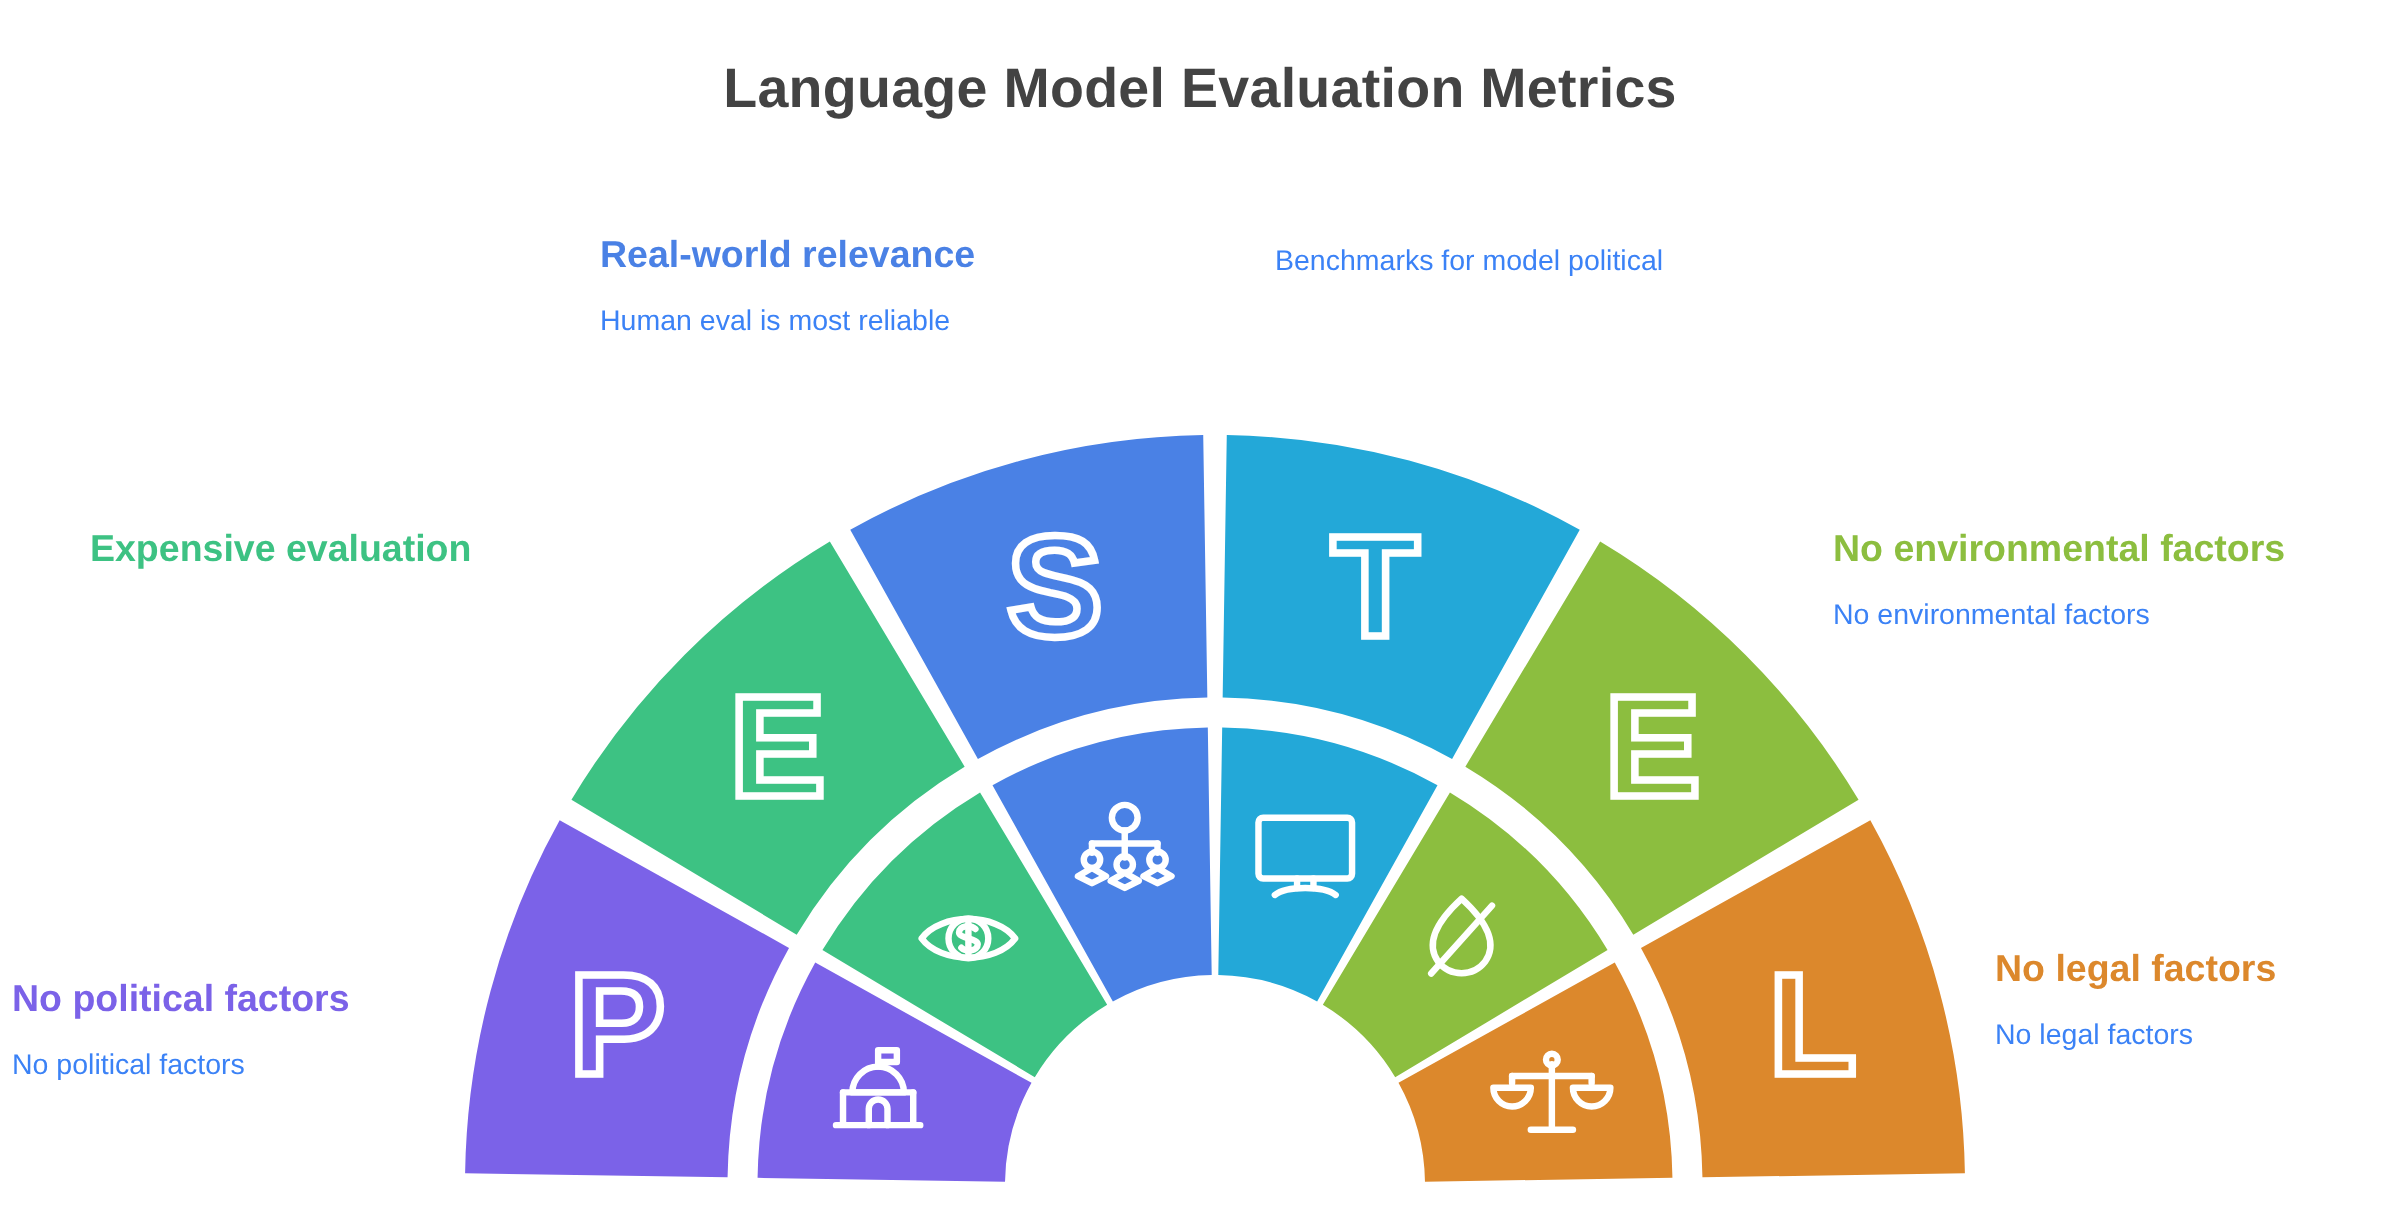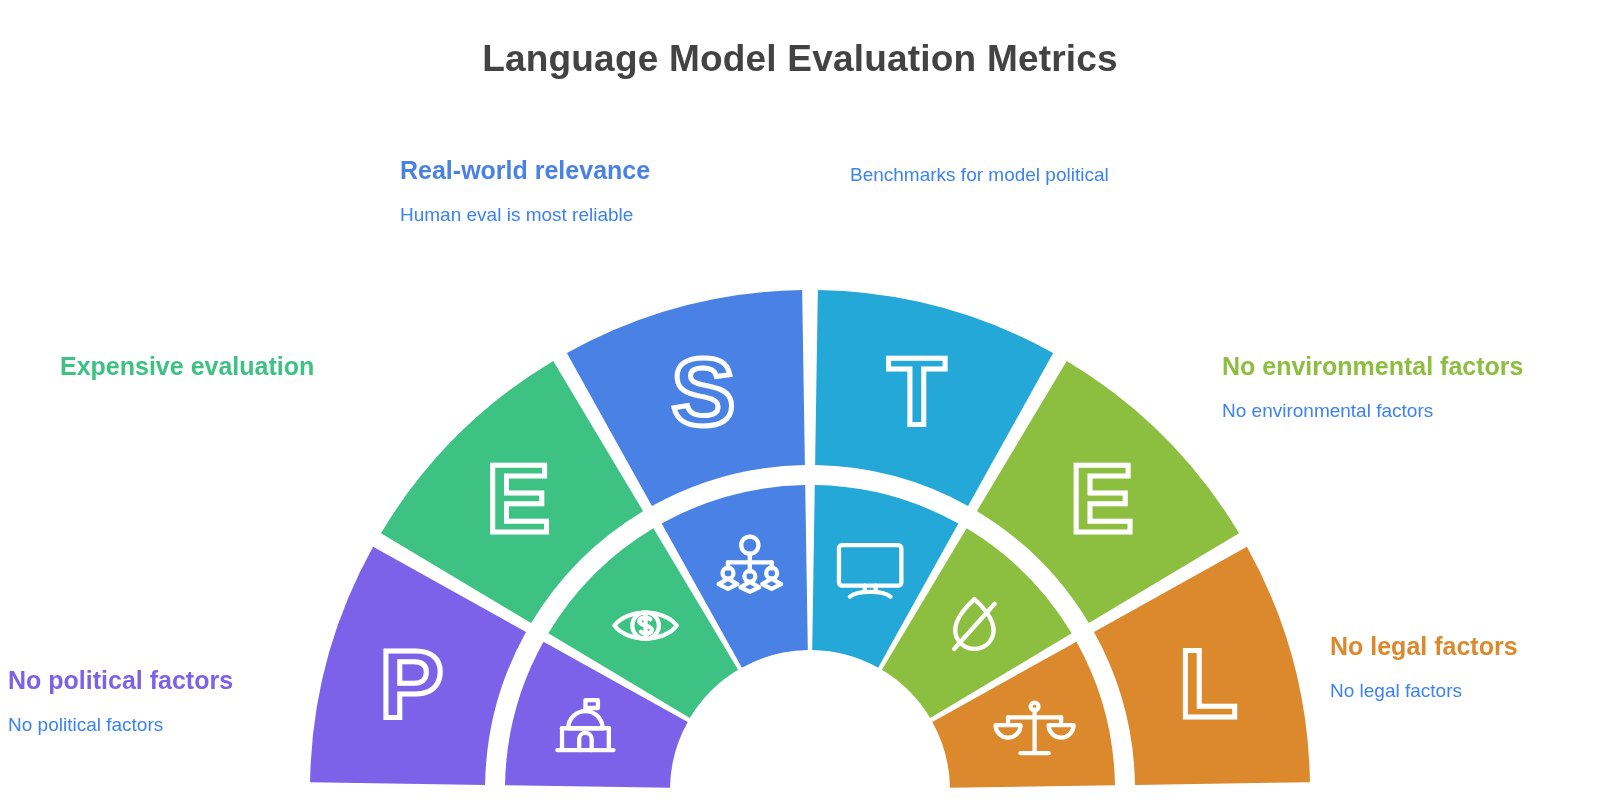--- a/index.html
+++ b/index.html
@@ -40,21 +40,21 @@
   }
   .align-right { text-align: left; }
   .align-left  { text-align: left; }
   .align-center{ text-align: left; }
 
   
   #co-social   { left: 400px;  top: 152px; width: 370px; }
   #co-tech     { left: 850px;  top: 162px; width: 360px; }
   #co-economic { left: 60px;   top: 348px; width: 340px; }
   #co-environ  { left: 1222px; top: 348px; width: 340px; }
-  #co-political{ left: 8px;    top: 662px; width: 290px; }
+  #co-political{ left: 8px;    top: 648px; width: 290px; }
   #co-legal    { left: 1330px; top: 628px; width: 280px; }
 
   #wheel {
     position: absolute;
     left: 310px; top: 285px;
     width: 1000px; height: 526px;
   }
   svg { display: block; }
   .seg-letter {
     font-family: "Liberation Sans", sans-serif;

